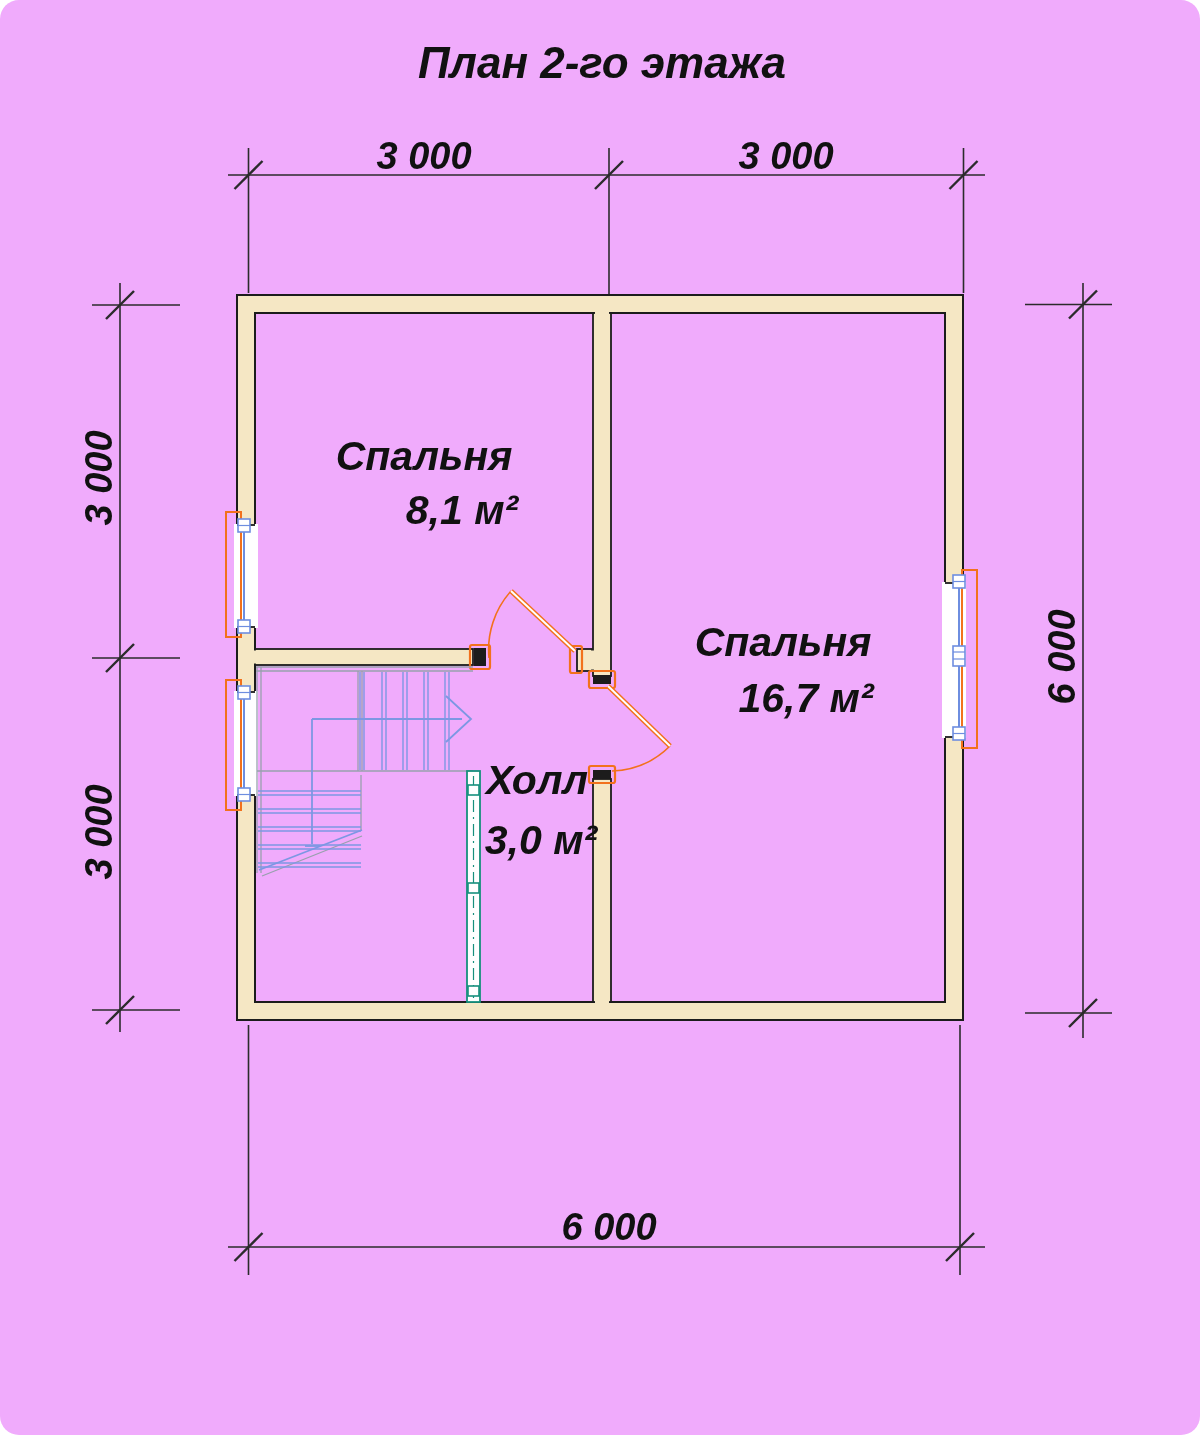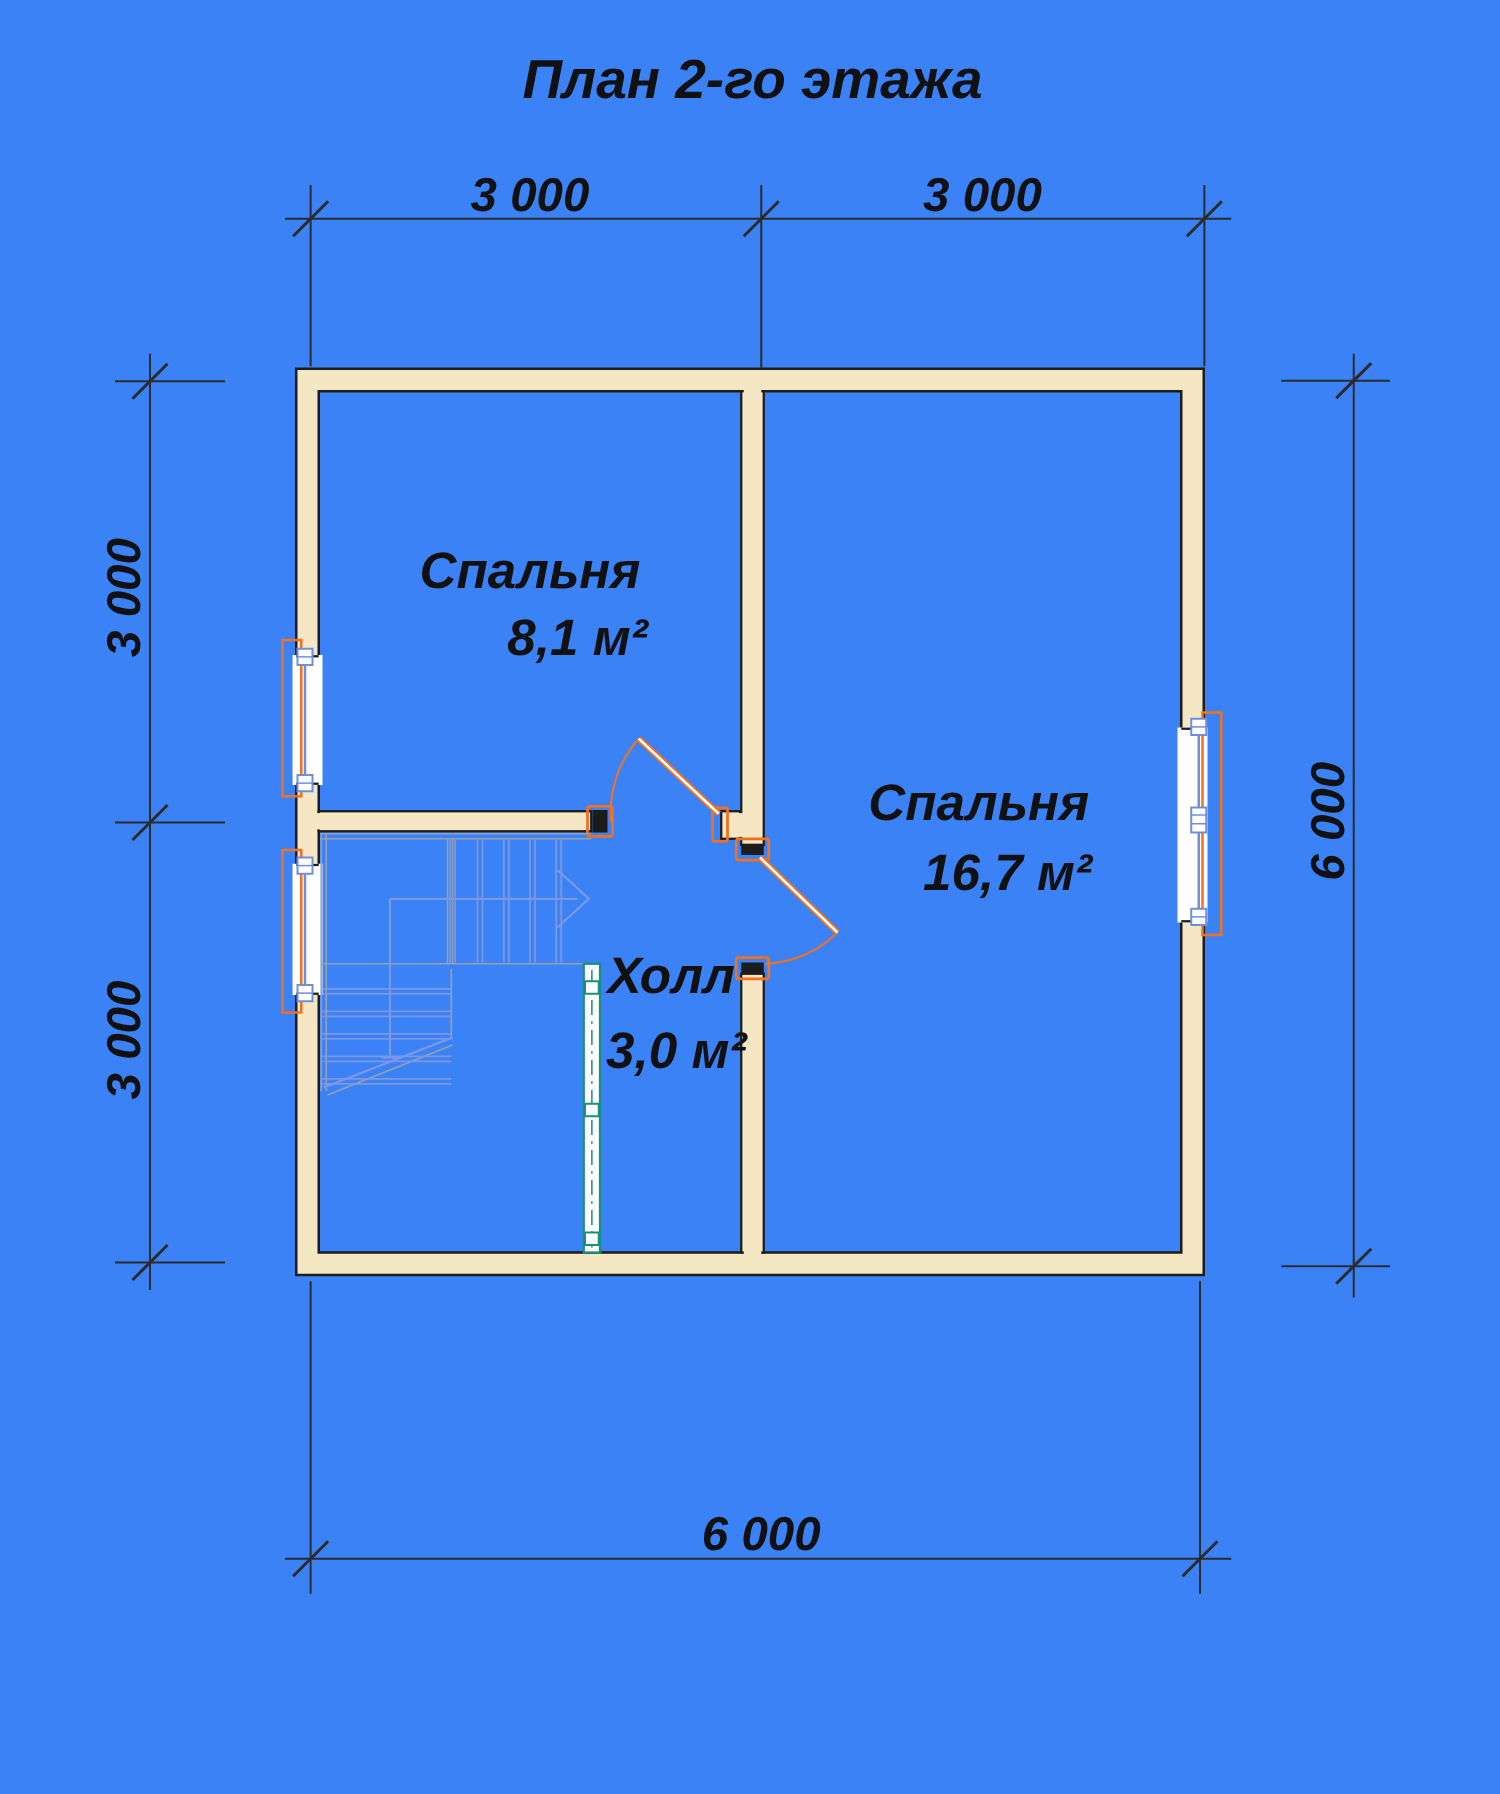--- a/index.html
+++ b/index.html
@@ -1,16 +1,16 @@
 <!DOCTYPE html>
 <html><head>
 <meta charset="utf-8">
 <style>
   html,body{margin:0;padding:0;background:#fff;}
-  .canvas{position:relative;width:1200px;height:1435px;background:#3b82f6;overflow:hidden;}
+  .canvas{position:relative;width:1200px;height:1435px;background:#f0abfc;overflow:hidden;border-radius:19px;}
   svg{position:absolute;left:0;top:0;}
   svg text{
     font-family:"Liberation Sans","DejaVu Sans",sans-serif;
     font-style:italic;font-weight:bold;fill:#111;
   }
   .title-label{font-size:44px;}
   .dim-label{font-size:38px;}
   .room-label{font-size:41px;}
 </style>
 </head>

